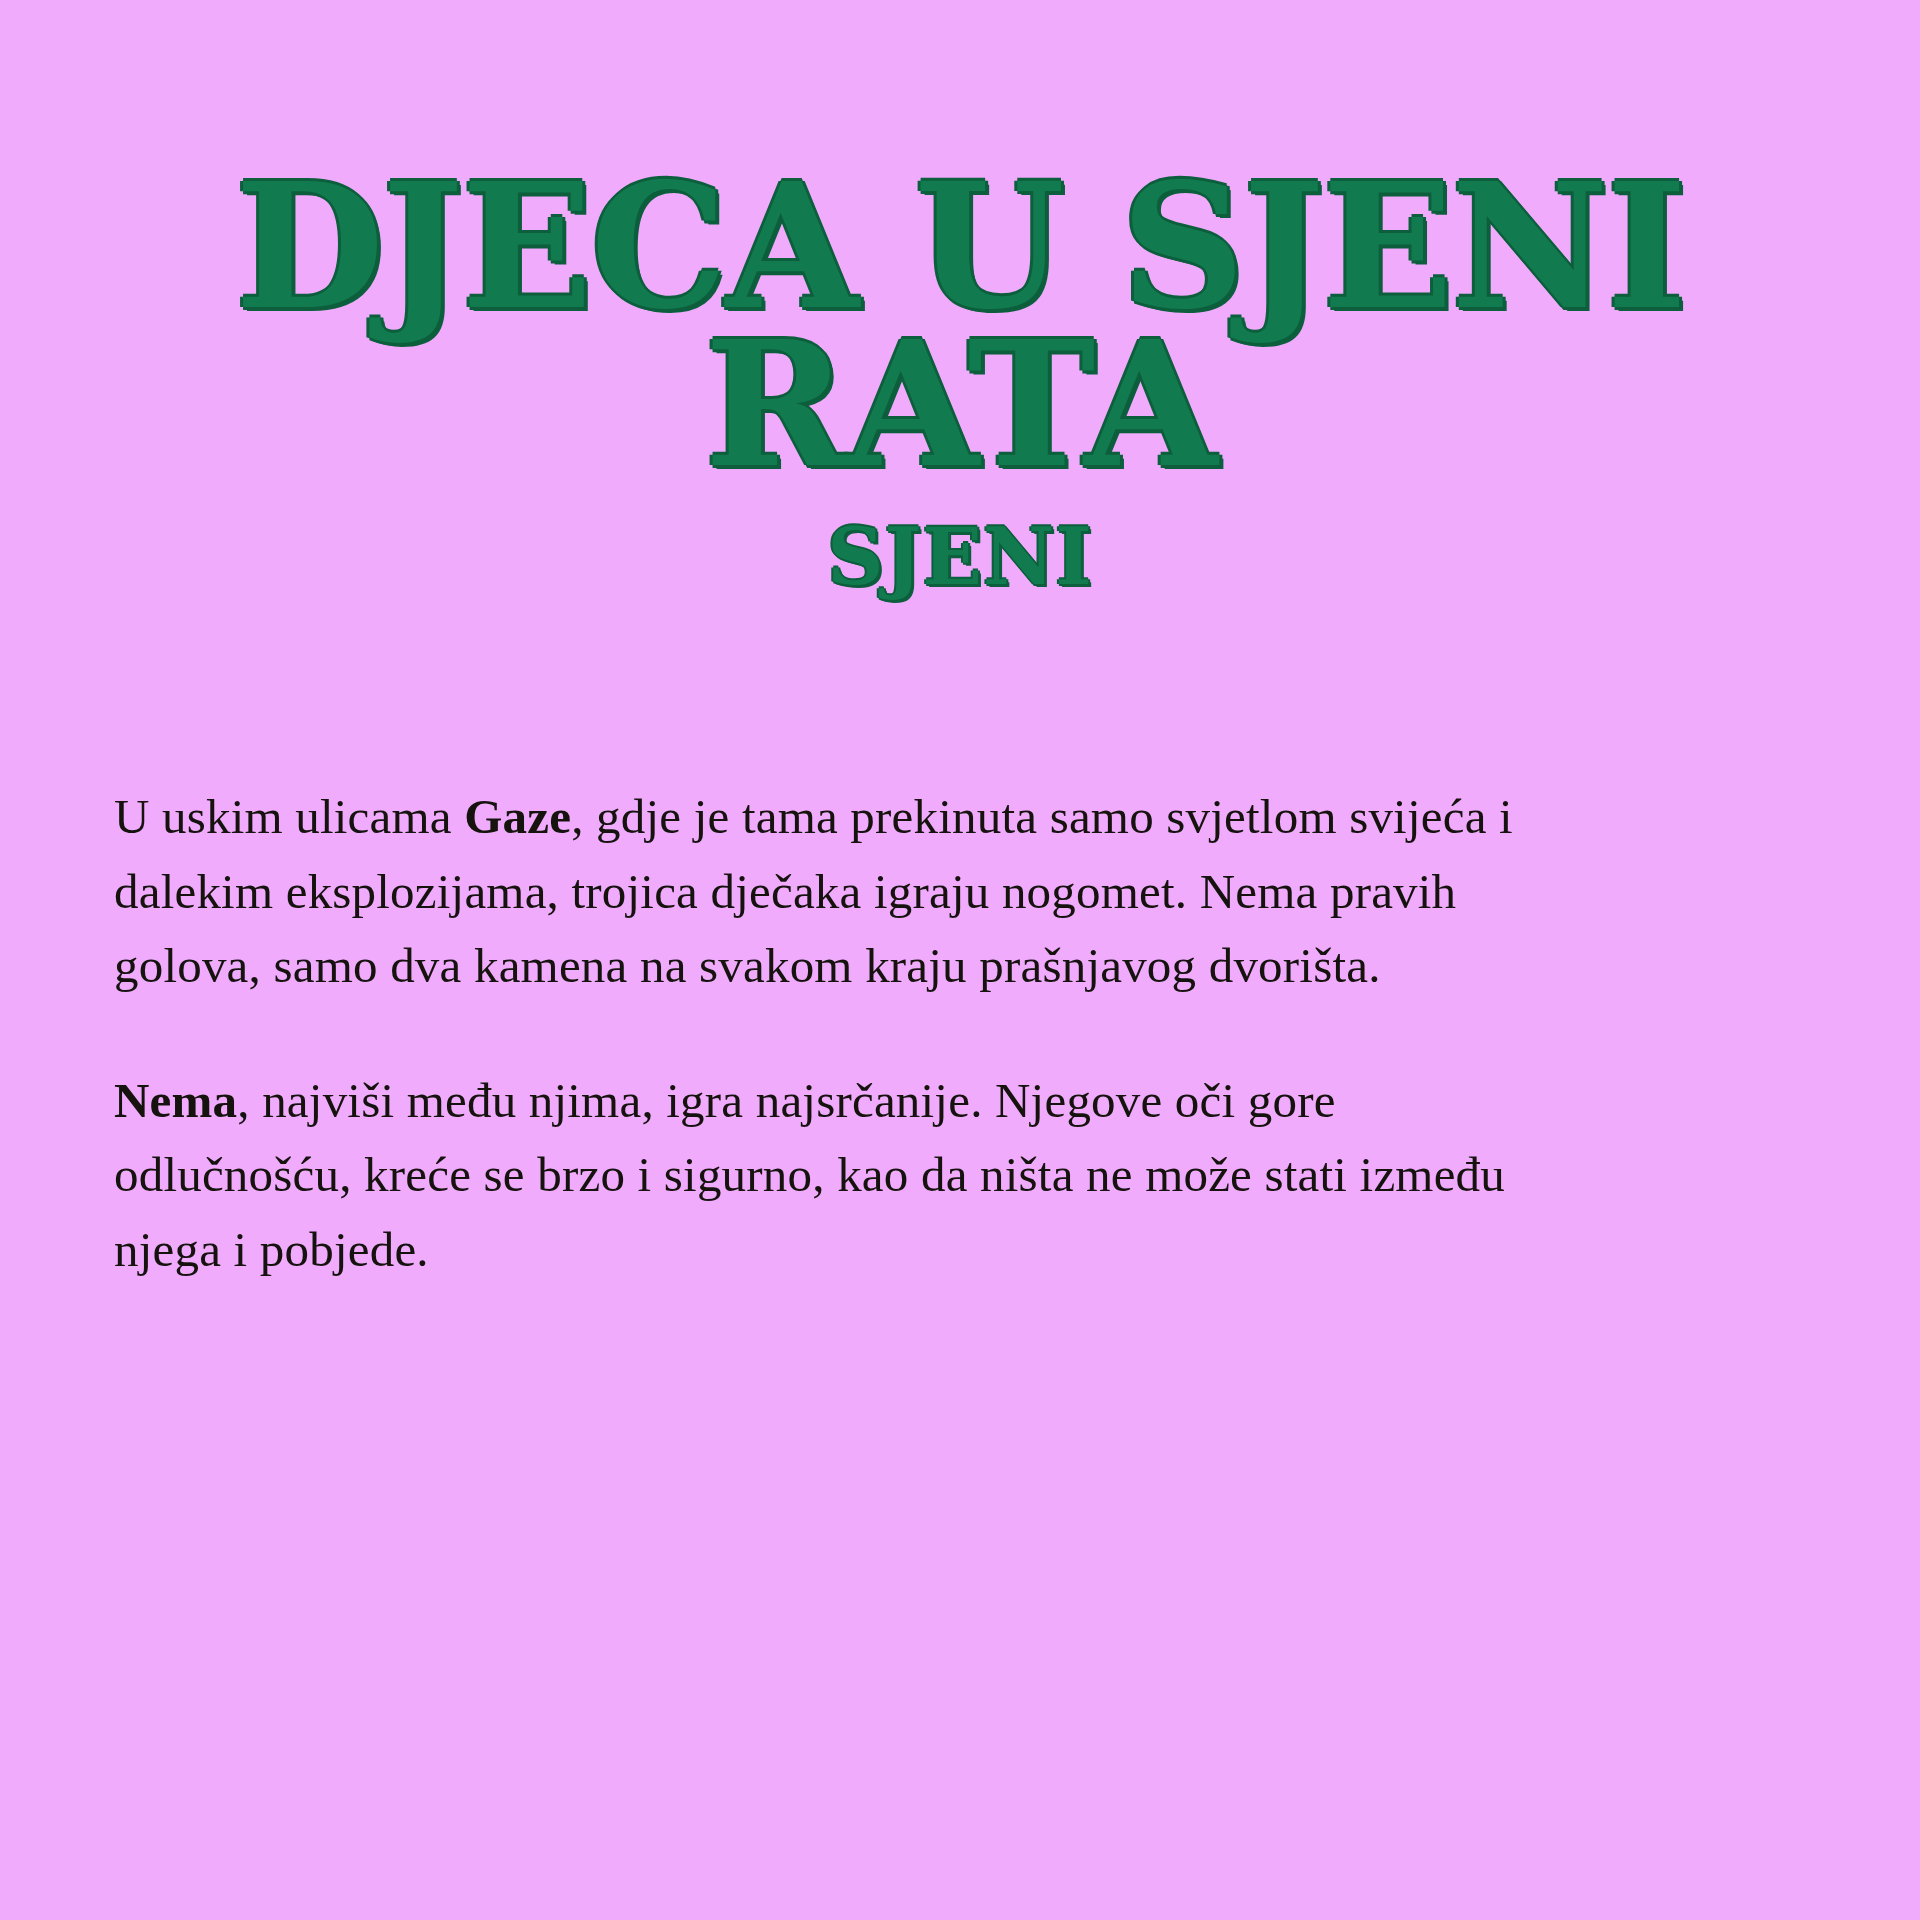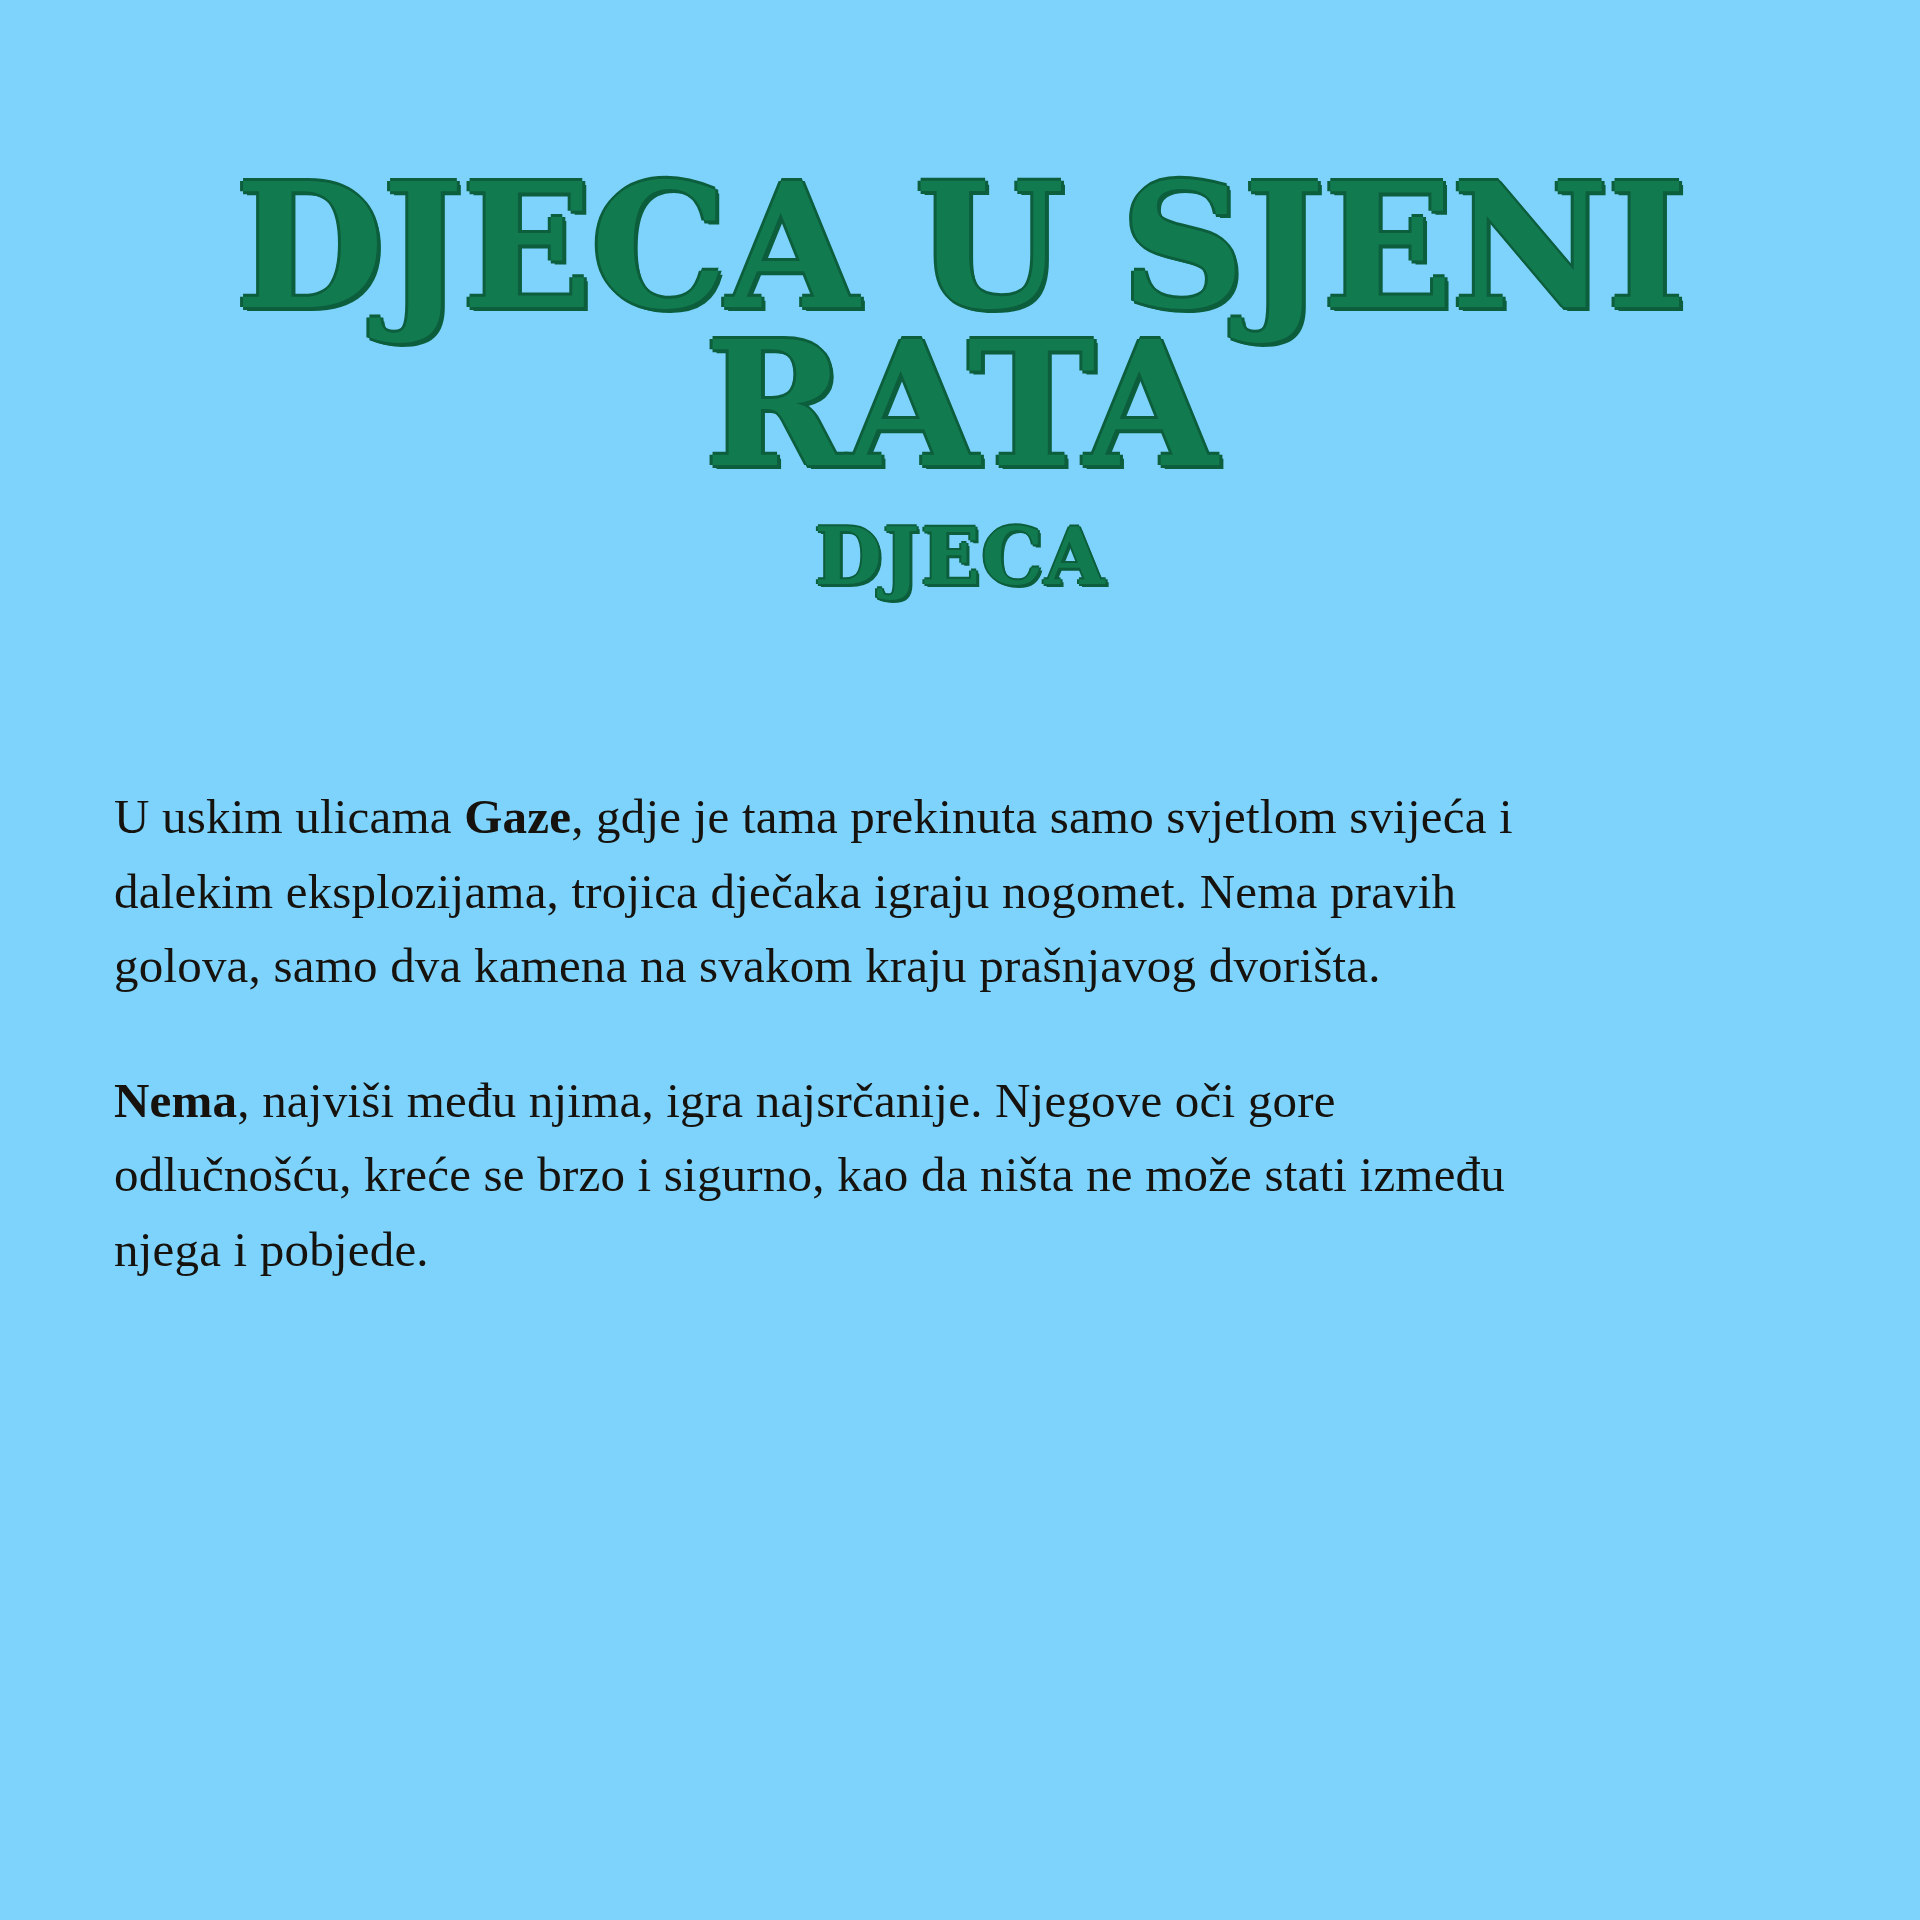--- a/index.html
+++ b/index.html
@@ -11,21 +11,21 @@
     height: 1920px;
     background: #fbf7e8;
     font-family: "Liberation Serif", serif;
     overflow: hidden;
   }
   .page {
     position: relative;
     width: 1920px;
     height: 1920px;
     box-sizing: border-box;
-    background: #7dd3fc;
+    background: #f0abfc;
   }
   .title-block {
     padding-top: 168px;
     text-align: center;
   }
   .title-line {
     font-family: "DejaVu Serif", "Liberation Serif", serif;
     font-weight: bold;
     color: #127a4f;
     font-size: 172px;
@@ -75,21 +75,21 @@
   }
 </style>
 </head>
 <body>
 
 <div class="page">
 
   <div class="title-block">
     <div class="title-line">DJECA U SJENI</div>
     <div class="title-line">RATA</div>
-    <div class="subtitle">DJECA</div>
+    <div class="subtitle">SJENI</div>
   </div>
 
   <div class="body-block">
     <p class="para"><span>U uskim ulicama </span><b>Gaze</b><span>, gdje je tama prekinuta samo svjetlom svijeća i dalekim eksplozijama, trojica dječaka igraju nogomet. Nema pravih golova, samo dva kamena na svakom kraju prašnjavog dvorišta.</span></p>
     <p class="para"><b>Nema</b><span>, najviši među njima, igra najsrčanije. Njegove oči gore odlučnošću, kreće se brzo i sigurno, kao da ništa ne može stati između njega i pobjede.</span></p>
   </div>
 
 </div>
 
 </body></html>

